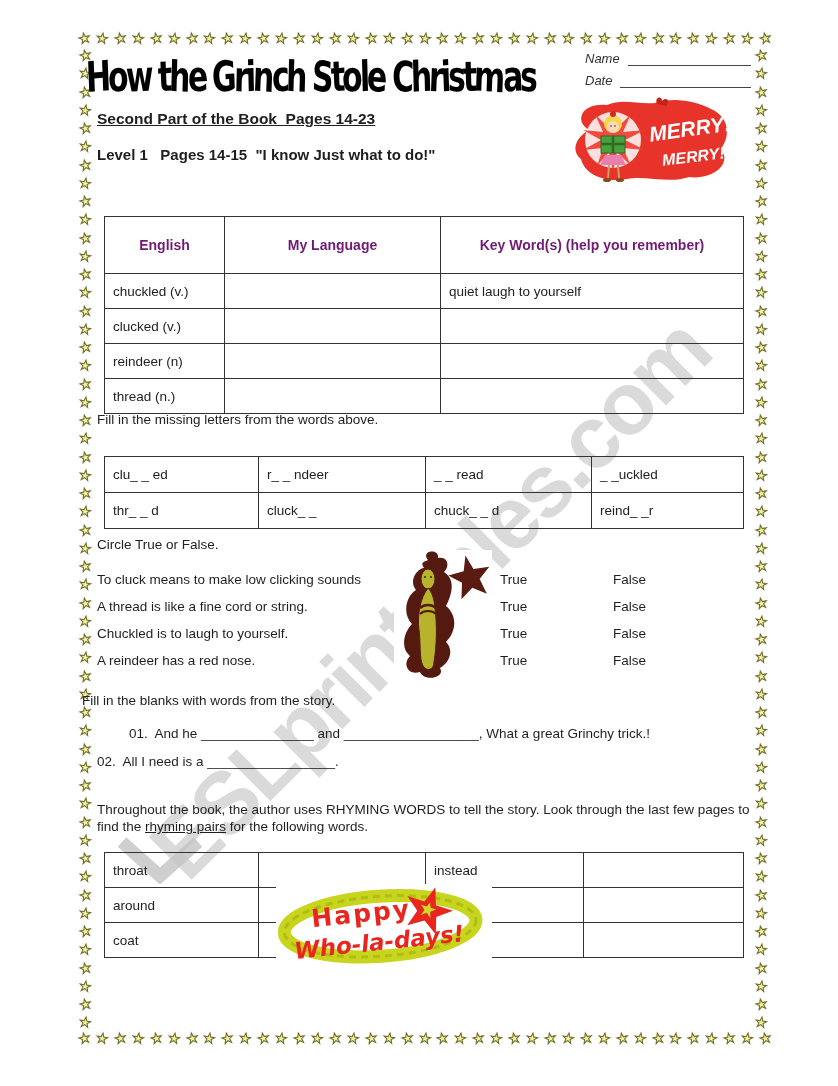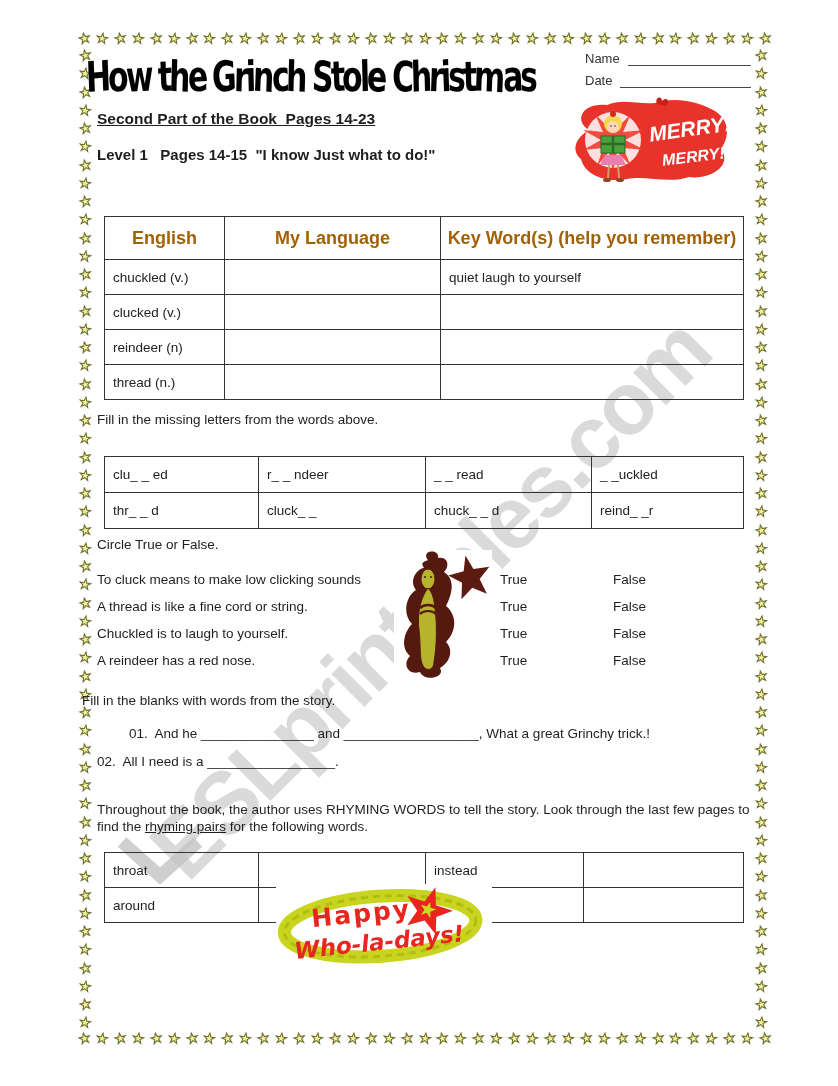--- a/index.html
+++ b/index.html
@@ -25,37 +25,37 @@
         text-shadow:0 0 1px #6f6f2d;display:inline-block;}
   .star:nth-child(odd){transform:rotate(-12deg);}
   .star:nth-child(even){transform:rotate(9deg);}
 
   .abs{position:absolute;z-index:2;}
   .pre{white-space:pre;}
 
   .title{left:86px;top:52px;font-family:"DejaVu Sans",sans-serif;font-size:30px;font-weight:900;
          letter-spacing:-3px;transform:scaleY(1.4);transform-origin:top left;white-space:pre;color:#000;}
 
-  .namedate{left:585px;top:44px;width:166px;font-size:13px;color:#333;}
+  .namedate{left:585px;top:44px;width:166px;font-size:13px;color:#333;font-style:italic;}
   .nd-row{display:flex;align-items:flex-end;gap:8px;height:22px;}
   .nd-line{flex:1;border-bottom:1px solid #444;height:16px;}
 
   .h-second{left:97px;top:110px;font-size:15.5px;font-weight:bold;text-decoration:underline;}
   .h-level{left:97px;top:146px;font-size:15px;font-weight:bold;}
 
   .body-text{font-size:13.5px;color:#222;}
   .vocab-intro{left:97px;top:181px;}
   .ml-intro{left:97px;top:412px;}
   .tf-intro{left:97px;top:537px;}
   .fb-intro{left:82px;top:693px;}
 
   table{border-collapse:collapse;position:absolute;z-index:2;background:transparent;table-layout:fixed;}
   th,td{border:1px solid #333;font-size:13.5px;padding:0 0 0 8px;vertical-align:middle;
         overflow:hidden;white-space:pre;}
-  th{font-size:18px;font-weight:bold;text-align:center;padding:4px;height:34px;color:#a16207;}
+  th{font-size:14px;font-weight:bold;text-align:center;padding:11px;height:34px;color:#701a75;}
   td{height:34px;color:#222;}
   .t1{left:104px;top:216px;width:639px;}
   .t2{left:104px;top:456px;width:639px;}
   .t2 td{height:35px;}
   .t3{left:104px;top:852px;width:639px;}
 
   .tf{left:97px;top:566px;width:580px;}
   .tf-row{position:relative;height:27px;line-height:27px;font-size:13.5px;}
   .tf-true{position:absolute;left:403px;}
   .tf-false{position:absolute;left:516px;}
@@ -441,20 +441,26 @@
       <td></td>
       <td>instead</td>
       <td></td>
     </tr>
     <tr>
       <td>around</td>
       <td></td>
       <td></td>
       <td></td>
     </tr>
+    <tr>
+      <td>coat</td>
+      <td></td>
+      <td>found</td>
+      <td></td>
+    </tr>
   </tbody>
     </table>
 
   <div class="abs happy-box">
     <svg width="216" height="80" viewBox="0 0 216 80">
       <g transform="rotate(-4 108 40)">
         <ellipse cx="104" cy="42" rx="96" ry="30" fill="#ffffff" stroke="#c8d41e" stroke-width="13"></ellipse>
         <ellipse cx="104" cy="42" rx="96" ry="30" fill="none" stroke="#aebf12" stroke-width="3" stroke-dasharray="7 5"></ellipse>
       </g>
       <polygon fill="#e8261f" transform="rotate(18 152 26)" points="152,2 158,19 176,19 162,30 167,47 152,37 137,47 142,30 128,19 146,19"></polygon>

